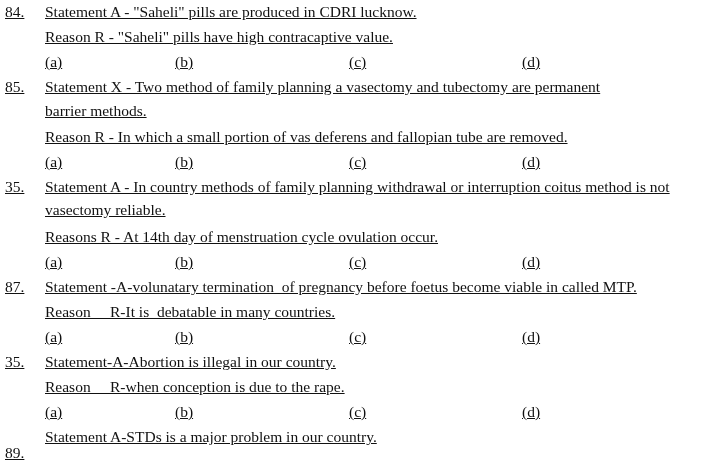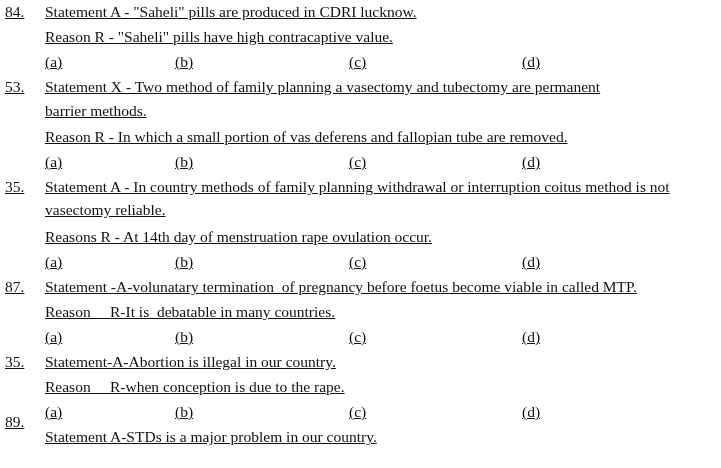--- a/index.html
+++ b/index.html
@@ -23,35 +23,35 @@
   <span class="line num" style="top:3px">84.</span>
   <span class="line txt" style="top:3px">Statement A - "Saheli" pills are produced in CDRI lucknow.</span>
   <span class="line txt" style="top:28px">Reason R - "Saheli" pills have high contracaptive value.</span>
   <span class="line opt-a" style="top:53px">(a)</span>
   <span class="line opt-b" style="top:53px">(b)</span>
   <span class="line opt-c" style="top:53px">(c)</span>
   <span class="line opt-d" style="top:53px">(d)</span>
 </div>
 
 <div>
-  <span class="line num" style="top:78px">53.</span>
+  <span class="line num" style="top:78px">85.</span>
   <span class="line txt" style="top:78px">Statement X - Two method of family planning a vasectomy and tubectomy are permanent</span>
   <span class="line txt" style="top:102px">barrier methods.</span>
   <span class="line txt" style="top:128px">Reason R - In which a small portion of vas deferens and fallopian tube are removed.</span>
   <span class="line opt-a" style="top:153px">(a)</span>
   <span class="line opt-b" style="top:153px">(b)</span>
   <span class="line opt-c" style="top:153px">(c)</span>
   <span class="line opt-d" style="top:153px">(d)</span>
 </div>
 
 <div>
   <span class="line num" style="top:178px">35.</span>
   <span class="line txt" style="top:178px">Statement A - In country methods of family planning withdrawal or interruption coitus method is not</span>
   <span class="line txt" style="top:201px">vasectomy reliable.</span>
-  <span class="line txt" style="top:228px">Reasons R - At 14th day of menstruation rape ovulation occur.</span>
+  <span class="line txt" style="top:228px">Reasons R - At 14th day of menstruation cycle ovulation occur.</span>
   <span class="line opt-a" style="top:253px">(a)</span>
   <span class="line opt-b" style="top:253px">(b)</span>
   <span class="line opt-c" style="top:253px">(c)</span>
   <span class="line opt-d" style="top:253px">(d)</span>
 </div>
 
 <div>
   <span class="line num" style="top:278px">87.</span>
   <span class="line txt" style="top:278px">Statement -A-volunatary termination  of pregnancy before foetus become viable in called MTP.</span>
   <span class="line txt" style="top:303px">Reason     R-It is  debatable in many countries.</span>
@@ -65,15 +65,15 @@
   <span class="line num" style="top:353px">35.</span>
   <span class="line txt" style="top:353px">Statement-A-Abortion is illegal in our country.</span>
   <span class="line txt" style="top:378px">Reason     R-when conception is due to the rape.</span>
   <span class="line opt-a" style="top:403px">(a)</span>
   <span class="line opt-b" style="top:403px">(b)</span>
   <span class="line opt-c" style="top:403px">(c)</span>
   <span class="line opt-d" style="top:403px">(d)</span>
 </div>
 
 <div>
-  <span class="line num" style="top:413px">89.</span>
+  <span class="line num" style="top:444px">89.</span>
   <span class="line txt" style="top:428px">Statement A-STDs is a major problem in our country.</span>
 </div>
 
 </body></html>

